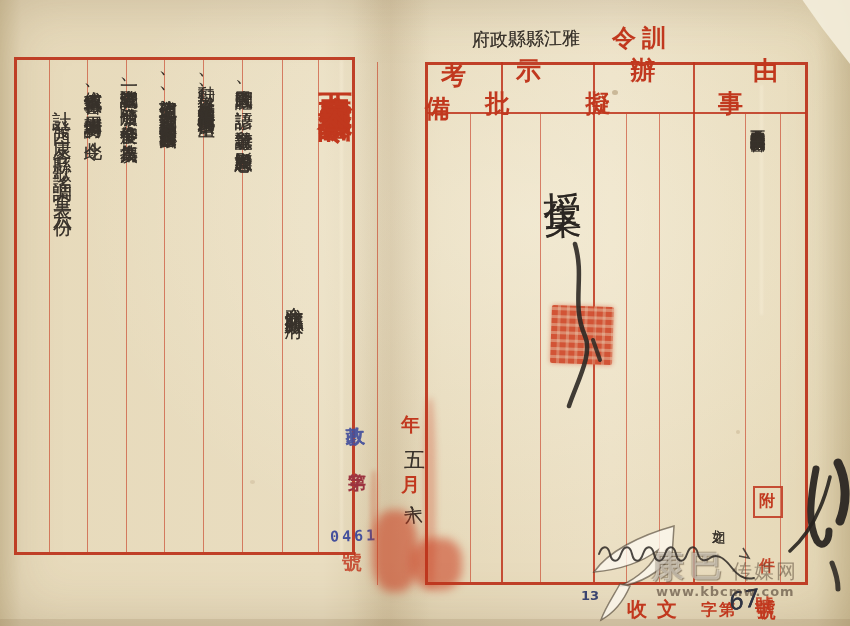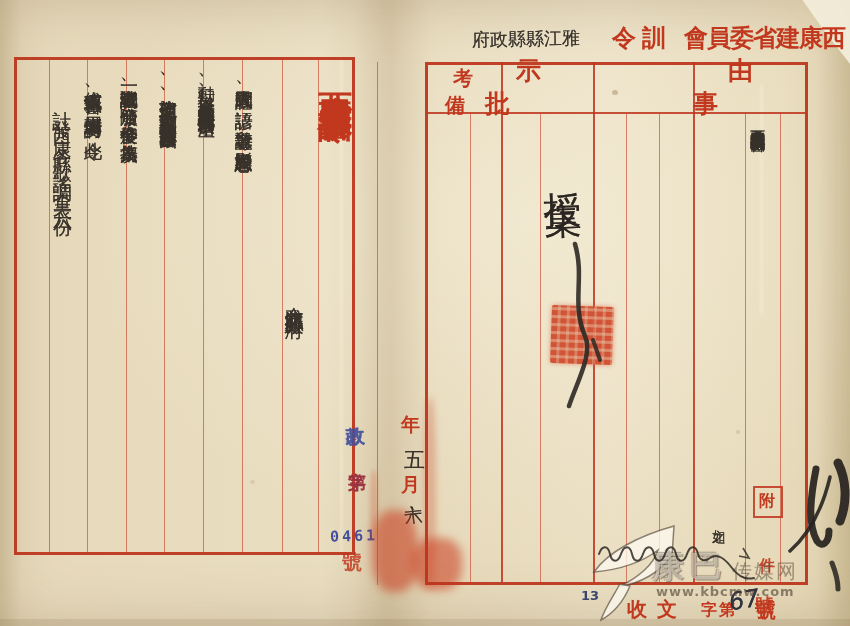--- a/index.html
+++ b/index.html
@@ -40,21 +40,20 @@
 
   <div class="abs" style="right:0;top:0;width:58px;height:82px;background:#f3ecda;clip-path:polygon(18% 0,100% 0,100% 78%,52% 34%);filter:blur(.6px);opacity:.95;"></div>
   <div class="abs" style="left:352px;top:0;width:78px;height:626px;background:linear-gradient(90deg,rgba(150,118,78,0),rgba(150,118,78,.14),rgba(150,118,78,0));"></div>
   <div class="crease" style="left:340px;top:60px;height:500px;"></div>
   <div class="crease" style="left:760px;top:85px;height:230px;"></div>
   <div class="speck" style="left:612px;top:90px;width:6px;height:5px;"></div>
   <div class="speck" style="left:736px;top:430px;width:4px;height:4px;opacity:.5;"></div>
   <div class="speck" style="left:250px;top:480px;width:5px;height:4px;opacity:.4;"></div>
   <div class="abs" style="left:0;bottom:0;width:850px;height:7px;background:rgba(120,95,60,.14);"></div>
 
-  <span class="abs redprint" style="left:684px;top:22px;font-size:24px;letter-spacing:-1px;">會員委省建康西</span>
   <span class="abs redprint" style="left:612px;top:22px;font-size:24px;letter-spacing:6px;">令訓</span>
   <span class="abs hand" style="left:472px;top:27px;font-size:18px;transform:rotate(-1deg);">府政縣縣江雅</span>
 
   <div class="frame" style="left:14px;top:57px;width:335px;height:492px;"></div>
 
   <div class="vrule" style="left:49px;top:60px;height:492px;"></div>
   <div class="vrule" style="left:87px;top:60px;height:492px;"></div>
   <div class="vrule" style="left:126px;top:60px;height:492px;"></div>
   <div class="vrule" style="left:164px;top:60px;height:492px;"></div>
   <div class="vrule" style="left:203px;top:60px;height:492px;"></div>
@@ -97,23 +96,24 @@
   <div class="vrule-strong" style="left:593px;top:62px;height:520px;"></div>
   <div class="vrule-strong" style="left:501px;top:62px;height:520px;"></div>
 
   <div class="vrule" style="left:780px;top:114px;height:468px;"></div>
   <div class="vrule" style="left:745px;top:114px;height:468px;"></div>
   <div class="vrule" style="left:659px;top:114px;height:468px;"></div>
   <div class="vrule" style="left:626px;top:114px;height:468px;"></div>
   <div class="vrule" style="left:540px;top:114px;height:468px;"></div>
   <div class="vrule" style="left:470px;top:114px;height:468px;"></div>
 
-  <div class="abs redprint" style="left:693px;top:62px;width:115px;height:50px;display:flex;align-items:center;justify-content:center;font-size:25px;letter-spacing:35px;text-indent:35px;">由事</div>
+  <div class="abs redprint" style="left:693px;top:62px;width:115px;height:50px;display:flex;align-items:center;justify-content:center;font-size:25px;letter-spacing:35px;text-indent:35px;padding-left:25px;">由事</div>
+  <div class="abs redprint" style="left:593px;top:62px;width:100px;height:50px;display:flex;align-items:center;justify-content:center;font-size:25px;letter-spacing:45px;text-indent:45px;">辦擬</div>
   <div class="abs redprint" style="left:485px;top:62px;width:92px;height:50px;display:flex;align-items:center;justify-content:center;font-size:25px;letter-spacing:31px;text-indent:31px;">示批</div>
-  <div class="abs redprint" style="left:425px;top:62px;width:76px;height:60px;display:flex;align-items:center;justify-content:center;font-size:20px;letter-spacing:16px;text-indent:16px;text-align:center;">考備</div>
+  <div class="abs redprint" style="left:425px;top:62px;width:76px;height:60px;display:flex;align-items:center;justify-content:center;font-size:25px;letter-spacing:16px;text-indent:16px;">考備</div>
 
   <div class="abs v hand" style="left:749px;top:118px;font-size:15px;letter-spacing:.3px;">令發西康各縣歌謠調查表仰廣為搜集依式查填報會由</div>
 
   <div class="abs v hand" style="left:540px;top:162px;font-size:38px;letter-spacing:10px;color:#2b2622;transform:rotate(-2deg);">授集</div>
   <div class="seal"></div>
   <svg style="left:545px;top:240px;" width="80" height="175" viewBox="0 0 80 175">
     <path d="M30 4 C40 38 26 64 40 96 C48 114 32 142 24 166" fill="none" stroke="#2c2823" stroke-width="4.5" stroke-linecap="round" opacity=".9"></path>
     <path d="M48 100 l7 20" fill="none" stroke="#2c2823" stroke-width="4" stroke-linecap="round" opacity=".85"></path>
   </svg>
 

